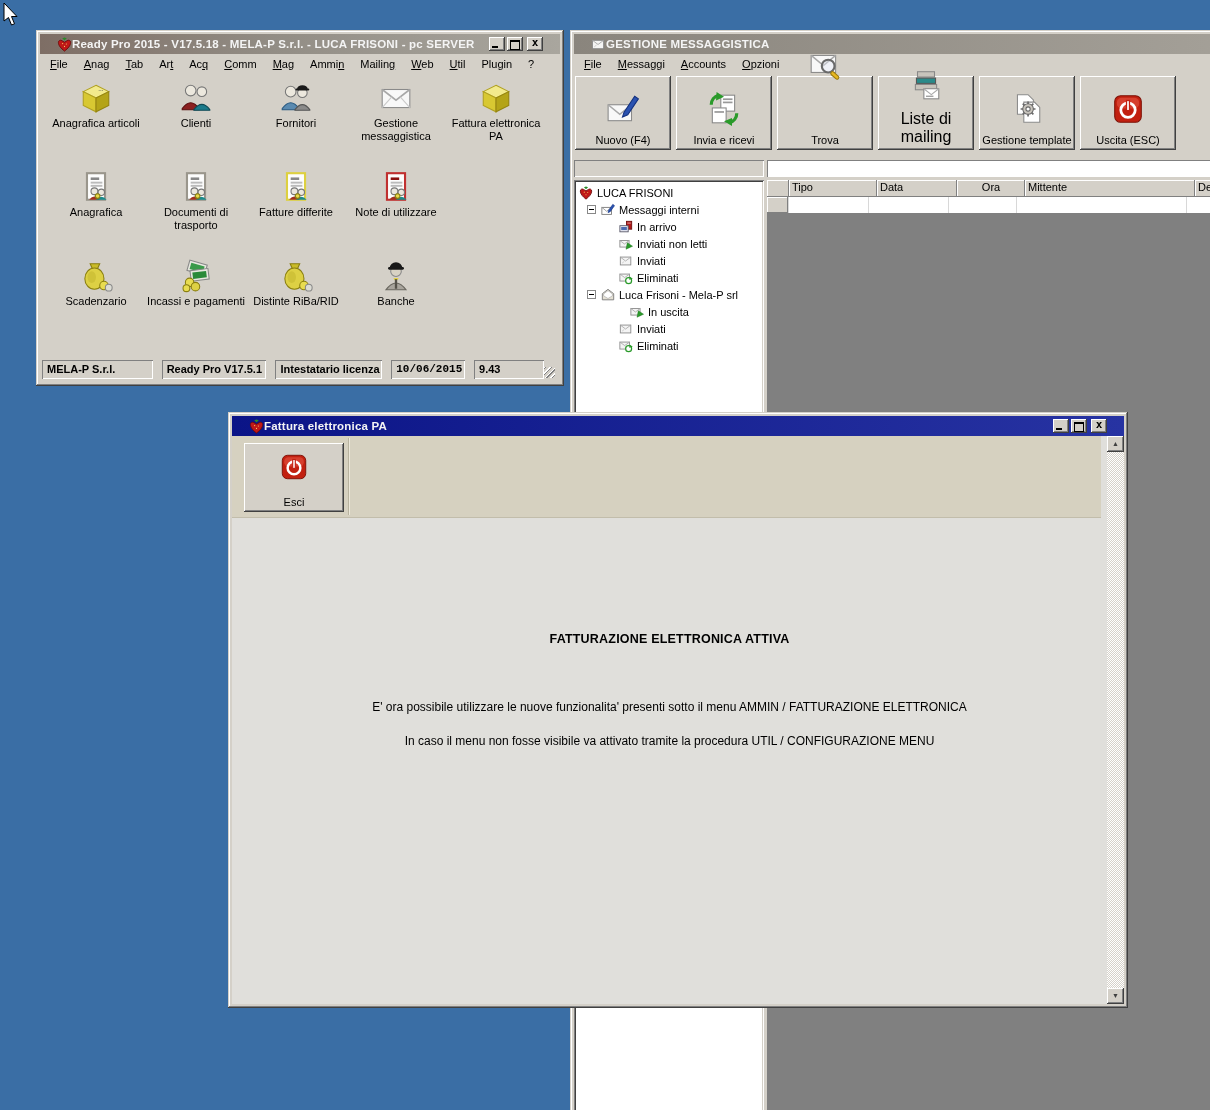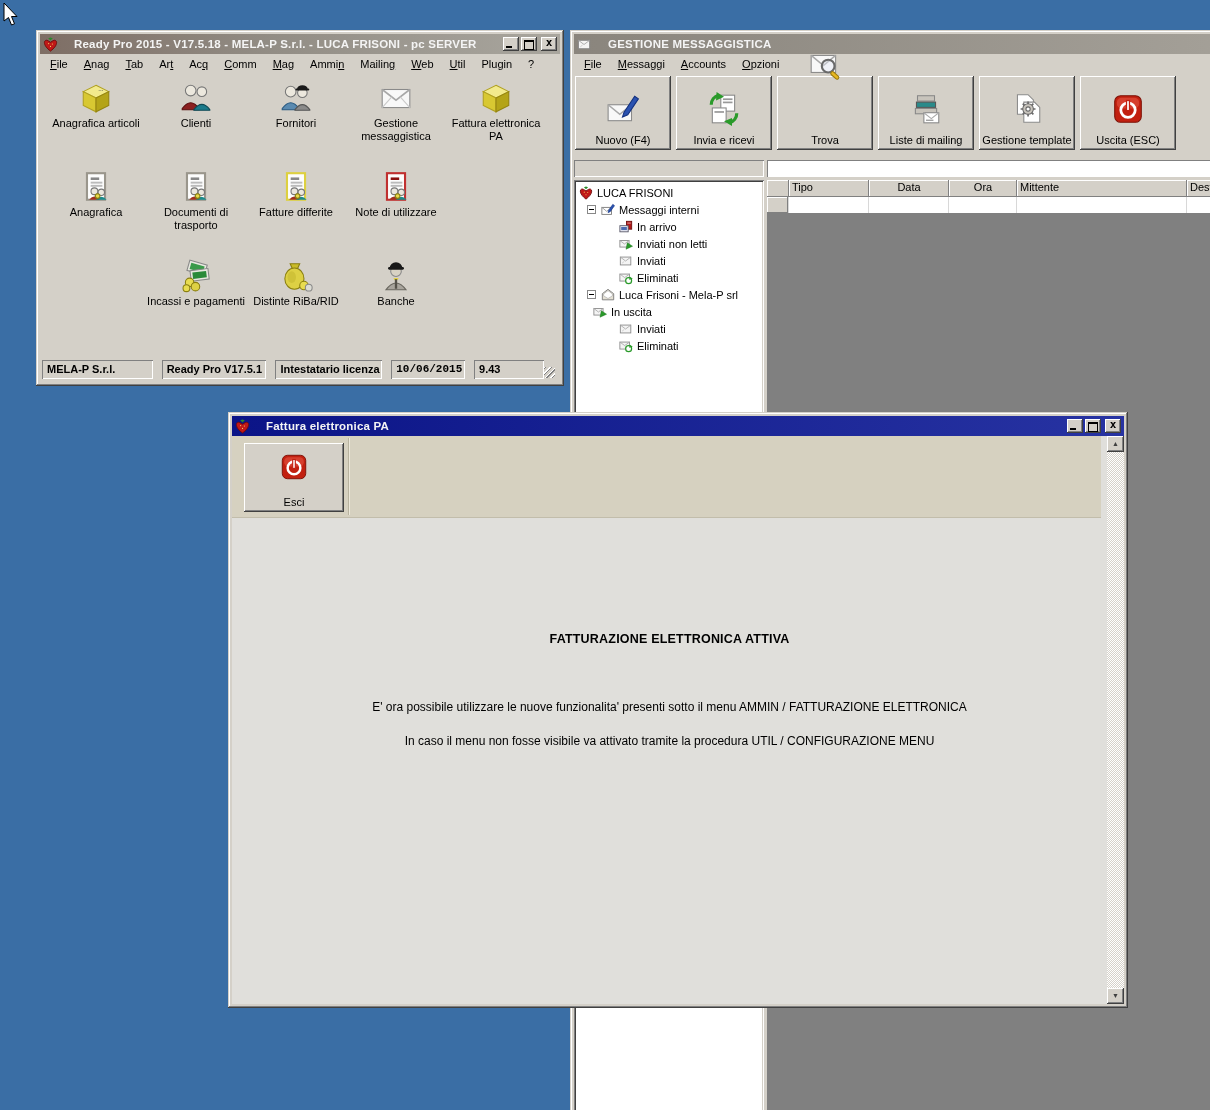--- a/index.html
+++ b/index.html
@@ -23,22 +23,22 @@
                 inset -2px -2px 0 #808080, inset 2px 2px 0 #d4d0c8;
   }
   .raised-thin { box-shadow: inset -1px -1px 0 #808080, inset 1px 1px 0 #fff; }
   .sunken-deep {
     box-shadow: inset 1px 1px 0 #808080, inset -1px -1px 0 #fff,
                 inset 2px 2px 0 #404040, inset -2px -2px 0 #d4d0c8;
   }
   .sunken-thin { box-shadow: inset 1px 1px 0 #808080, inset -1px -1px 0 #fff; }
 
   .titlebar {
-    height:20px; display:flex; align-items:center; gap:16px;
-    padding:0 3px; color:#f4f4f4; font-weight:bold; font-size:11.5px;
+    height:20px; display:flex; align-items:center; gap:0;
+    padding:0 17px; color:#f4f4f4; font-weight:bold; font-size:11.5px;
     white-space:nowrap; overflow:hidden;
   }
   .titlebar .ticon { width:15px; height:15px; flex:0 0 auto; display:inline-block; }
   .titlebar .ttext { flex:1 1 auto; overflow:hidden; text-overflow:clip; letter-spacing:.2px; }
   .tb-grad-readypro { background:linear-gradient(90deg,#7e6e65 0%,#928d85 45%,#a9a69e 100%); }
   .tb-grad-msg      { background:linear-gradient(90deg,#8a857d 0%,#a5a199 100%); }
   .tb-grad-active   { background:linear-gradient(90deg,#0b1487 0%,#2733a2 100%); }
   .tb-buttons { display:flex; gap:2px; flex:0 0 auto; }
   .tb-btn-sm {
     width:16px; height:14px; background:#d4d0c8; position:relative;
@@ -251,20 +251,30 @@
                 <rect x="11" y="7" width="8" height="2.4" fill="#8a1010"></rect>
                 <rect x="11" y="11" width="11" height="1.8" fill="#bbb"></rect>
                 <rect x="11" y="14" width="11" height="1.8" fill="#bbb"></rect>
                 <circle cx="14.5" cy="20" r="3.2" fill="#ece8de" stroke="#777"></circle>
                 <path d="M9.5 28 q5 -6 10 0 z" fill="#a03020"></path>
                 <circle cx="21" cy="21" r="3" fill="#ece8de" stroke="#777"></circle>
                 <path d="M16 28 q5 -5.5 10 0 z" fill="#1a8a8a"></path>
                 <circle cx="17.5" cy="24.5" r="2.2" fill="#e8d84a" stroke="#8a7f10"></circle>
               </svg></span>
             <span class="di-label">Note di utilizzare</span>
+          </div>
+          <div class="icon-item" style="grid-area: 3 / 1;">
+            <span class="di-icon"><svg viewBox="0 0 32 32">
+                <path d="M12.5 9 L10.5 4.5 L19.5 4.5 L17.5 9" fill="#cabc28" stroke="#8a7f10"></path>
+                <ellipse cx="14.5" cy="18.5" rx="9" ry="10" fill="#ddd044" stroke="#8a7f10"></ellipse>
+                <ellipse cx="12" cy="17" rx="4" ry="5.5" fill="#cfc238"></ellipse>
+                <circle cx="23.5" cy="25" r="4" fill="#e8dc50" stroke="#8a7f10"></circle>
+                <circle cx="28" cy="27" r="3.2" fill="#dcdcd4" stroke="#888"></circle>
+              </svg></span>
+            <span class="di-label">Scadenzario</span>
           </div>
           <div class="icon-item" style="grid-area: 3 / 2;">
             <span class="di-icon"><svg viewBox="0 0 32 32">
                 <g transform="rotate(16 16 10)">
                   <rect x="8" y="3" width="17" height="10" fill="#e8e8e0" stroke="#888"></rect>
                   <rect x="10" y="5" width="13" height="6" fill="#3a9a4a"></rect>
                 </g>
                 <g transform="rotate(-7 19 16)">
                   <rect x="11" y="10" width="17" height="10" fill="#e8e8e0" stroke="#888"></rect>
                   <rect x="13" y="12" width="13" height="6" fill="#2a8a3a"></rect>
@@ -348,21 +358,21 @@
         </button>
         <button class="tb-btn raised" style="border: none; font-family: inherit; font-size: 11px; gap: 44px;">
           <span class="tb-icon"><svg viewBox="0 0 32 32">
               <rect x="3" y="7" width="23" height="16" fill="#f8f8f8" stroke="#8a8a8a"></rect>
               <polyline points="3,7 14.5,16.5 26,7" fill="none" stroke="#a8a8a8" stroke-width="1.5"></polyline>
               <circle cx="19" cy="17" r="6" fill="rgba(225,230,245,0.4)" stroke="#6a6a6a" stroke-width="2"></circle>
               <rect x="23" y="21.5" width="9" height="3.4" rx="1.7" transform="rotate(42 23 21.5)" fill="#e8b820" stroke="#9a7a10"></rect>
             </svg></span>
           <span>Trova</span>
         </button>
-        <button class="tb-btn raised" style="border: none; font-family: inherit; font-size: 11px;">
+        <button class="tb-btn raised" style="border: none; font-family: inherit; font-size: 16px;">
           <span class="tb-icon"><svg viewBox="0 0 32 32">
               <rect x="8" y="3.5" width="16" height="5" fill="#c8c4bc" stroke="#888"></rect>
               <rect x="7" y="9.5" width="18" height="5" fill="#2a8a8a" stroke="#555"></rect>
               <rect x="6" y="15.5" width="20" height="5" fill="#c8c4bc" stroke="#888"></rect>
               <rect x="14" y="19.5" width="14" height="9.5" fill="#fff" stroke="#888"></rect>
               <polyline points="14,19.5 21,25 28,19.5" fill="none" stroke="#aaa"></polyline>
               <rect x="16" y="26" width="7" height="1.2" fill="#999"></rect>
             </svg></span>
           <span>Liste di mailing</span>
         </button>
@@ -444,21 +454,21 @@
               <span>Eliminati</span>
             </div>
             <div class="tree-row" style="padding-left: 10px;">
               <span class="expander"></span>
               <span class="tree-icon"><svg viewBox="0 0 16 16">
                   <polygon points="1.5,6.5 8,1.5 14.5,6.5 14.5,13.5 1.5,13.5" fill="#e4e0d4" stroke="#777"></polygon>
                   <polygon points="3,6.8 8,3 13,6.8 13,9 8,12 3,9" fill="#fff" stroke="#999" stroke-width="0.6"></polygon>
                 </svg></span>
               <span>Luca Frisoni - Mela-P srl</span>
             </div>
-            <div class="tree-row" style="padding-left: 16px;">
+            <div class="tree-row" style="padding-left: 53px;">
               <span class="tree-icon"><svg viewBox="0 0 16 16">
                   <rect x="1" y="4" width="10.5" height="7.5" fill="#f4f4f4" stroke="#888"></rect>
                   <polyline points="1,4 6.2,8 11.5,4" fill="none" stroke="#aaa"></polyline>
                   <polygon points="8,14 15.5,10.5 9.5,6.5" fill="#2a9a2a" stroke="#187018" stroke-width="0.5"></polygon>
                 </svg></span>
               <span>In uscita</span>
             </div>
             <div class="tree-row" style="padding-left: 42px;">
               <span class="tree-icon"><svg viewBox="0 0 16 16">
                   <rect x="1.5" y="3.5" width="12" height="9" fill="#f4f4f4" stroke="#888"></rect>
@@ -476,22 +486,22 @@
                 </svg></span>
               <span>Eliminati</span>
             </div>
           </div>
       </div>
       <div class="msg-right">
         <div class="filter-bar sunken-thin"></div>
         <div class="msg-table">
           <div class="thead" id="msg-thead">
               <div class="th raised-thin" style="width: 22px;"></div>
-              <div class="th raised-thin" style="width: 80px;">Tipo</div>
-              <div class="th raised-thin" style="width: 80px; text-align: center;">Data</div>
+              <div class="th raised-thin" style="width: 88px;">Tipo</div>
+              <div class="th raised-thin" style="width: 80px; ">Data</div>
               <div class="th raised-thin" style="width: 68px; text-align: center;">Ora</div>
               <div class="th raised-thin" style="width: 170px;">Mittente</div>
               <div class="th raised-thin" style="flex: 1 1 0%;">Destinatario</div>
             </div>
           <div class="trow" id="msg-emptyrow">
               <div class="td raised-thin" style="background: rgb(212, 208, 200); width: 22px;"></div>
               <div class="td" style="width: 80px;"></div>
               <div class="td" style="width: 80px;"></div>
               <div class="td" style="width: 68px;"></div>
               <div class="td" style="width: 170px;"></div>

